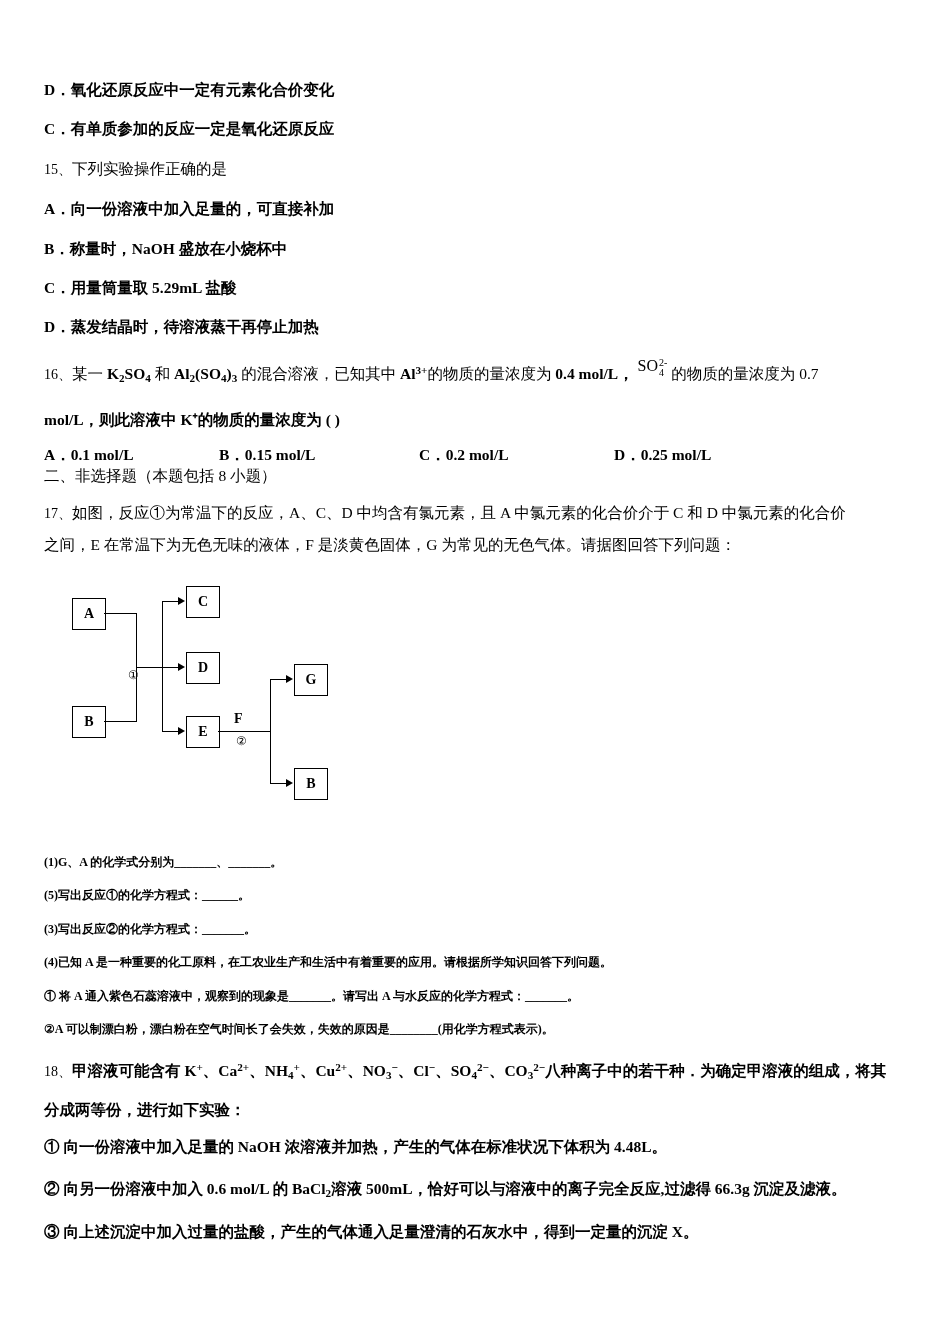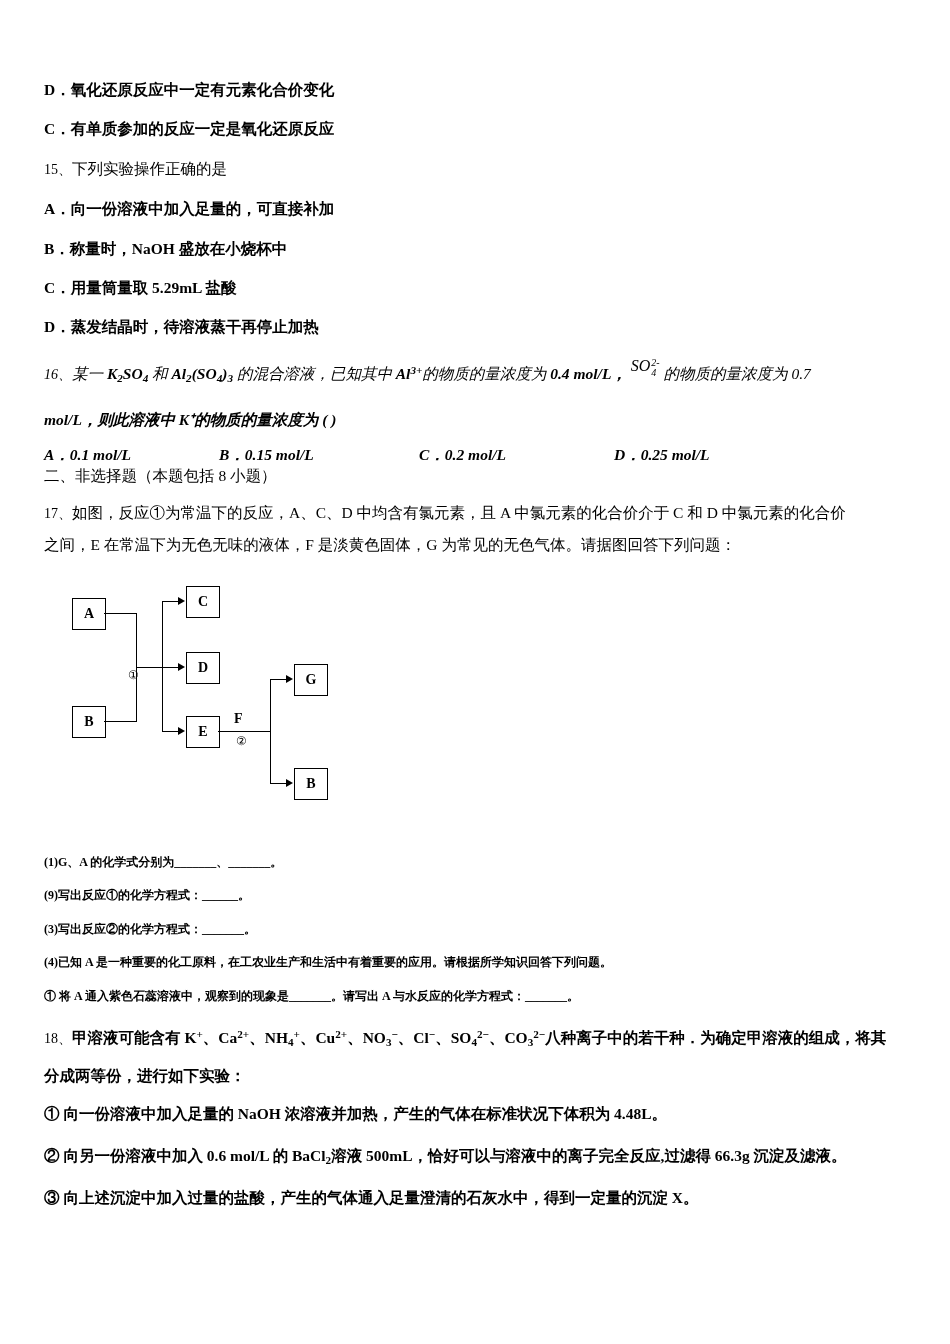--- a/index.html
+++ b/index.html
@@ -39,21 +39,21 @@
     margin: 0 0 10px 0;
   }
   .qnum {
     font-size: 14px;
   }
   .bold { font-weight: bold; }
   sub { font-size: 0.72em; vertical-align: -0.28em; }
   sup { font-size: 0.72em; vertical-align: 0.45em; }
 
   .q15 { margin-bottom: 16px; }
-  .q16wrap { margin-top: 22px; font-style: italic; }
+  .q16wrap { margin-top: 22px; }
   .q16line1 {
     font-size: 15.5px;
     line-height: 1.7;
     margin-bottom: 20px;
   }
   .so4 {
     display: inline-block;
     position: relative;
     top: -8px;
     font-family: "Liberation Serif", serif;
@@ -228,24 +228,25 @@
 
       <div class="dline" style="left:216px; top:207px; width:17px; height:1px;"></div>
       <div class="arrow" style="left:232px; top:203px;"></div>
 
       <div class="dlabel" style="left:180px; top:135px; font-size:14px; font-weight:bold;">F</div>
 
       <div class="dlabel" style="left:182px; top:158px;">②</div>
     </div>
 
     <div class="sub-q">(1)G、A 的化学式分别为_______、_______。</div>
-    <div class="sub-q">(9)写出反应①的化学方程式：______。</div>
+    <div class="sub-q">(5)写出反应①的化学方程式：______。</div>
     <div class="sub-q">(3)写出反应②的化学方程式：_______。</div>
     <div class="sub-q">(4)已知 A 是一种重要的化工原料，在工农业生产和生活中有着重要的应用。请根据所学知识回答下列问题。</div>
     <div class="sub-q">① 将 A 通入紫色石蕊溶液中，观察到的现象是_______。请写出 A 与水反应的化学方程式：_______。</div>
+    <div class="sub-q">②A 可以制漂白粉，漂白粉在空气时间长了会失效，失效的原因是________(用化学方程式表示)。</div>
 
     <div class="q18head">
       <span class="qnum normalweight">18、</span><span>甲溶液可能含有 K<sup>+</sup>、Ca<sup>2+</sup>、NH<sub>4</sub><sup>+</sup>、Cu<sup>2+</sup>、NO<sub>3</sub><sup>−</sup>、Cl<sup>−</sup>、SO<sub>4</sub><sup>2−</sup>、CO<sub>3</sub><sup>2−</sup>八种离子中的若干种．为确定甲溶液的组成，将其</span>
     </div>
     <div class="q18head" style="margin-top:0;">分成两等份，进行如下实验：</div>
 
     <div class="q18item">① 向一份溶液中加入足量的 NaOH 浓溶液并加热，产生的气体在标准状况下体积为 4.48L。</div>
     <div class="q18item">② 向另一份溶液中加入 0.6 mol/L 的 BaCl<sub>2</sub>溶液 500mL，恰好可以与溶液中的离子完全反应,过滤得 66.3g 沉淀及滤液。</div>
     <div class="q18item">③ 向上述沉淀中加入过量的盐酸，产生的气体通入足量澄清的石灰水中，得到一定量的沉淀 X。</div>
 

